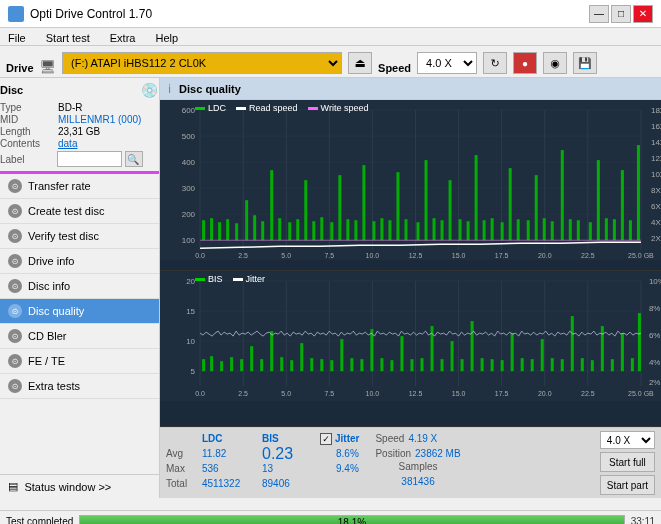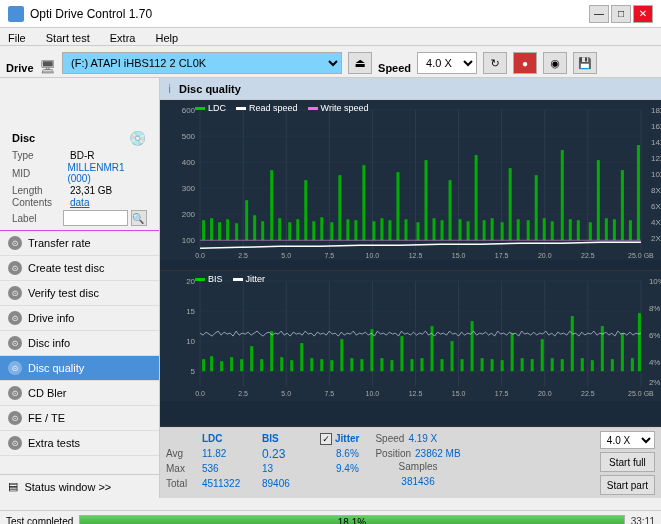--- a/index.html
+++ b/index.html
@@ -37,21 +37,21 @@
       display: flex; align-items: flex-end;
       padding: 3px 6px;
       border-bottom: 1px solid #ccc;
       height: 32px;
       gap: 6px;
     }
     .drive-label { font-size: 11px; font-weight: bold; }
     .drive-select {
       height: 22px; font-size: 11px;
       border: 1px solid #adadad;
-      background: #7dd3fc;
+      background: #eab308;
       padding: 1px 4px;
       flex: 1; max-width: 280px;
     }
     .drive-icon-btn {
       width: 24px; height: 22px;
       background: #e1e1e1; border: 1px solid #adadad;
       display: flex; align-items: center; justify-content: center;
       cursor: pointer; font-size: 12px;
     }
     .speed-label { font-size: 11px; font-weight: bold; }
@@ -71,23 +71,22 @@
     .sidebar {
       width: 160px;
       min-width: 160px;
       background: #f0f0f0;
       border-right: 1px solid #ccc;
       display: flex; flex-direction: column;
     }
     
     
     .disc-panel {
-      padding: 4px 12px;
-      border-bottom: 1px solid #d946ef;
-      margin-top: 48px;
+      padding: 4px 0;
+      border-bottom: 3px solid #d946ef;
     }
     .disc-panel-header {
       display: flex; align-items: center; justify-content: space-between;
       margin-bottom: 4px;
     }
     .disc-panel-title { font-size: 11px; font-weight: bold; }
     .disc-icon { font-size: 14px; }
     .disc-row { display: flex; align-items: center; margin-bottom: 1px; }
     .disc-key { color: #555; width: 58px; font-size: 10px; }
     .disc-val { font-size: 10px; color: #000; }
@@ -592,21 +591,21 @@
 
         <div style="display:flex; align-items:center; height:15px;">
           <span style="font-size:10px; color:#444; width:36px;"></span>
           <span style="font-size:10px; color:#0066cc; width:60px; font-weight:bold;">LDC</span>
           <span style="font-size:10px; color:#0066cc; width:50px; font-weight:bold;">BIS</span>
         </div>
 
         <div style="display:flex; align-items:center; height:15px;">
           <span style="font-size:10px; color:#555; width:36px;">Avg</span>
           <span style="font-size:10px; color:#0066cc; width:60px;">11.82</span>
-          <span style="font-size:12px; color:#0066cc; width:50px;">0.23</span>
+          <span style="font-size:16px; color:#0066cc; width:50px;">0.23</span>
         </div>
 
         <div style="display:flex; align-items:center; height:15px;">
           <span style="font-size:10px; color:#555; width:36px;">Max</span>
           <span style="font-size:10px; color:#0066cc; width:60px;">536</span>
           <span style="font-size:10px; color:#0066cc; width:50px;">13</span>
         </div>
 
         <div style="display:flex; align-items:center; height:15px;">
           <span style="font-size:10px; color:#555; width:36px;">Total</span>

